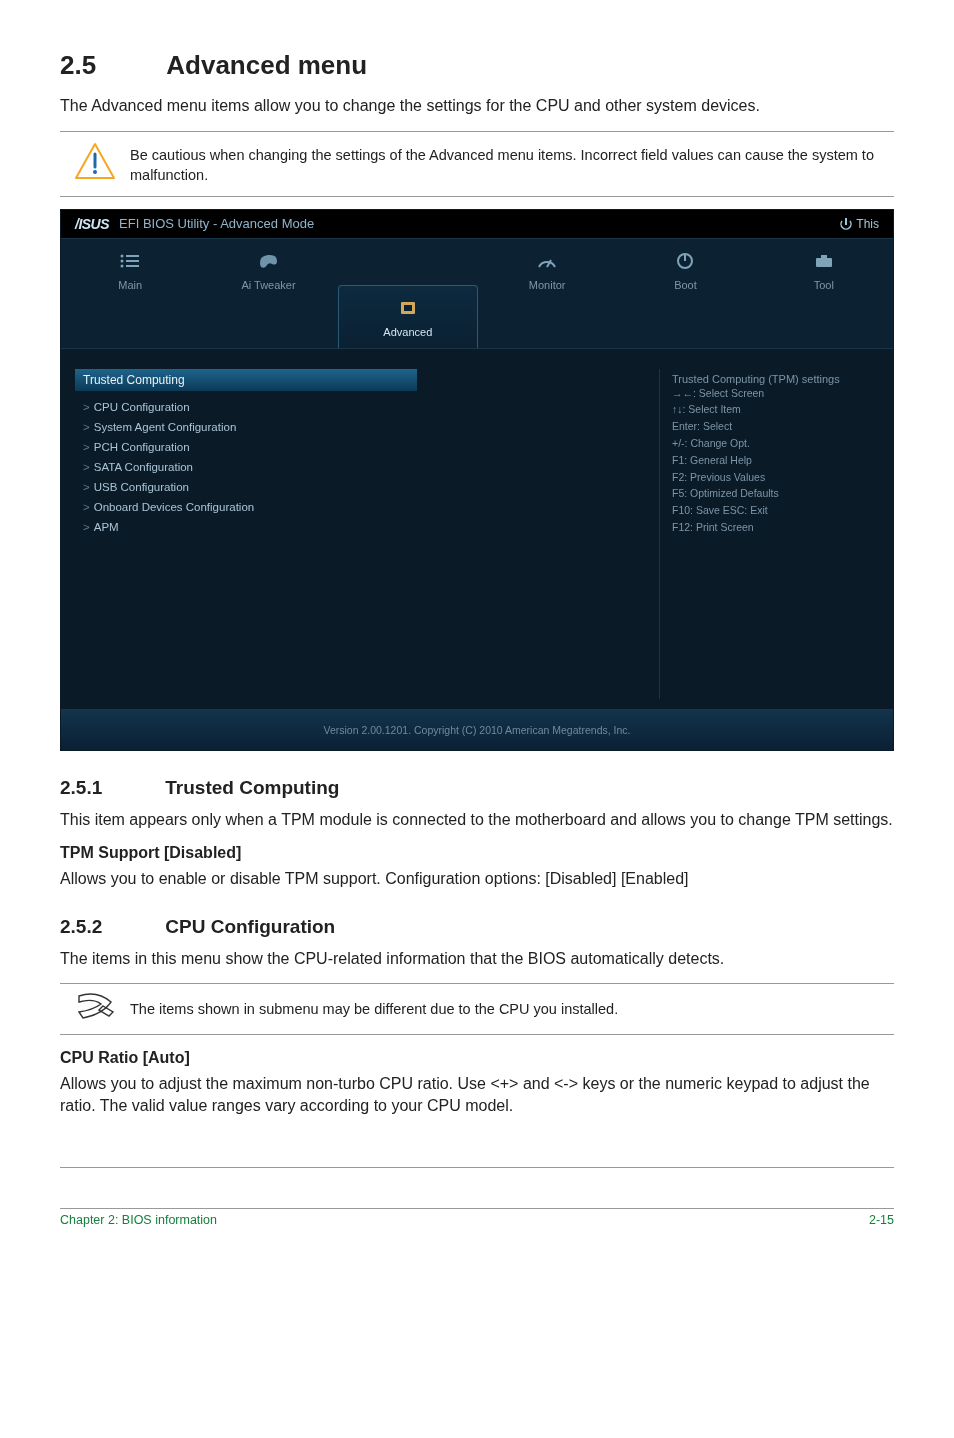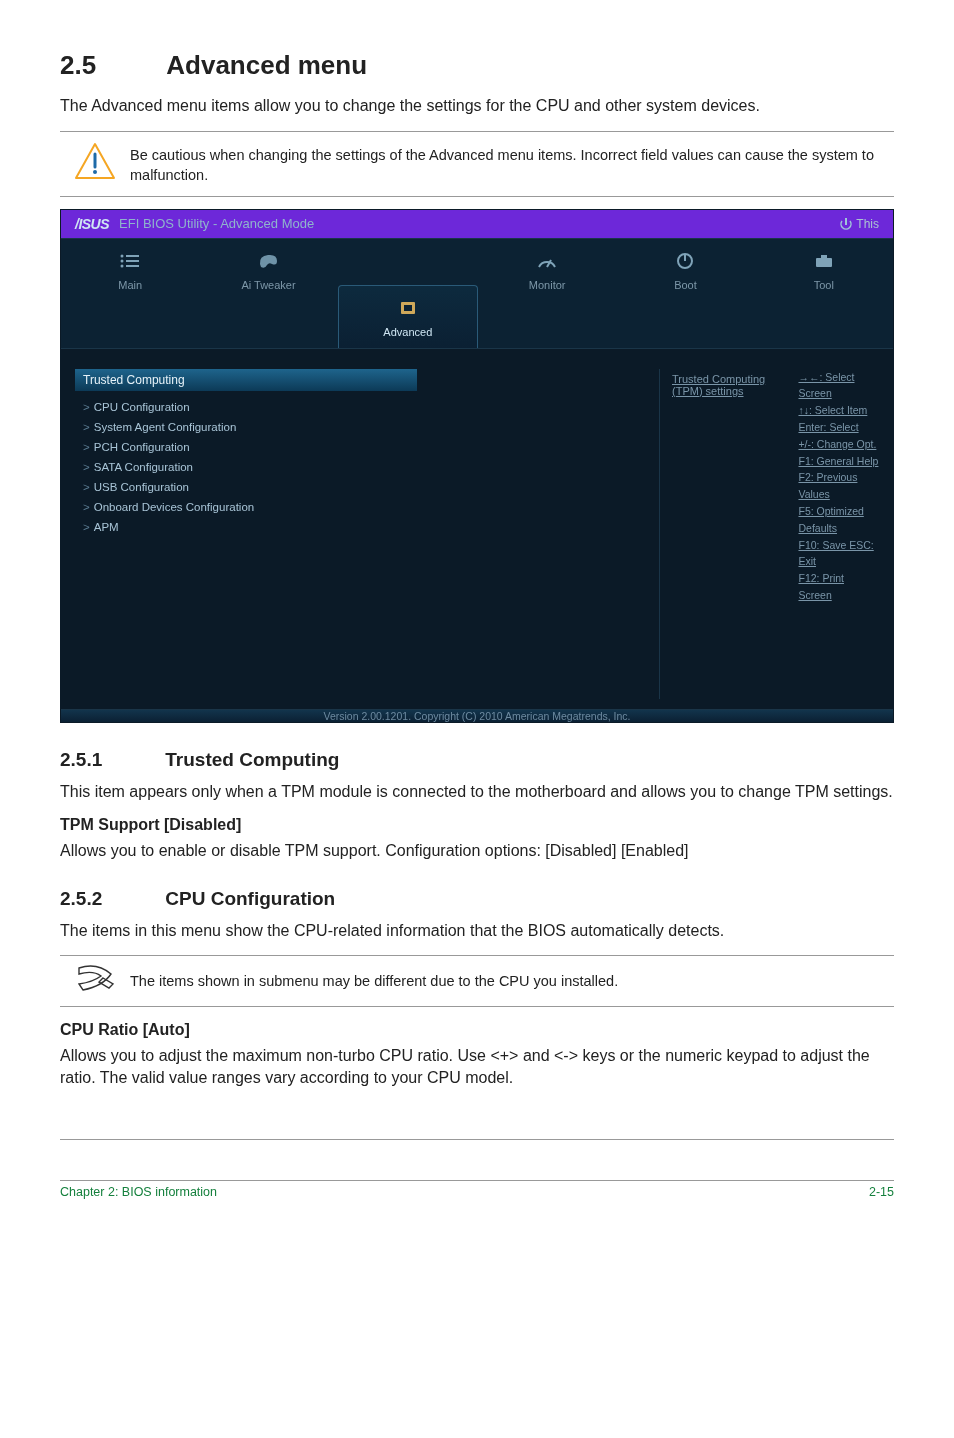--- a/index.html
+++ b/index.html
@@ -51,21 +51,21 @@
     width: 100%;
     background: #0b1a27;
     color: #9fb4c3;
     font-size: 12px;
     border: 1px solid #0b1a27;
   }
   .bios-header {
     display: flex;
     align-items: center;
     justify-content: space-between;
-    background: #6d28d9;
+    background: #000000;
     padding: 6px 14px;
     border-bottom: 1px solid #1a3548;
   }
   .bios-header-left {
     display: flex;
     align-items: center;
     gap: 10px;
     color: #8fb4cc;
   }
   .bios-logo {
@@ -125,25 +125,23 @@
     padding: 20px 14px 10px 14px;
     gap: 14px;
   }
   .bios-left { flex: 1; }
   .bios-right {
     width: 220px;
     flex: 0 0 220px;
     border-left: 1px solid #1a3548;
     padding-left: 12px;
     display: flex;
-    flex-direction: row;
-    justify-content: space-between;
+    flex-direction: column;
     font-size: 11px;
     color: #7a95a8;
-    text-decoration: underline;
   }
   .right-top { padding-top: 4px; }
   .right-bottom p { line-height: 1.6; font-size: 10.5px; }
 
   .menu-row-hl {
     background: linear-gradient(#1e648c,#0c3a57);
     padding: 4px 8px;
     color: #e6f2f8;
     margin-bottom: 6px;
     width: 60%;
@@ -152,21 +150,21 @@
     padding: 4px 8px;
     color: #a8c4d6;
     font-size: 11.5px;
   }
   .menu-row .gt { color: #5a7a90; margin-right: 4px; }
 
   .bios-footer {
     text-align: center;
     font-size: 10.5px;
     color: #6d8aa0;
-    padding: 0 0;
+    padding: 14px 0;
     background: linear-gradient(#12344c,#0b2033);
     border-top: 1px solid #1a3548;
   }
 
   
   h2.sub-title {
     font-size: 19px;
     font-weight: bold;
     margin: 26px 0 10px 0;
   }

